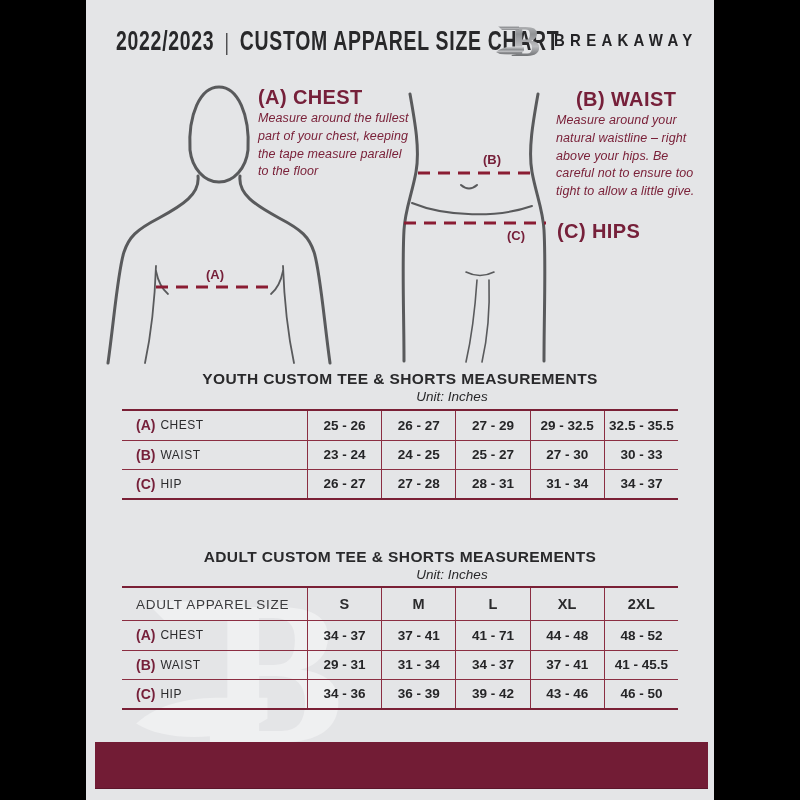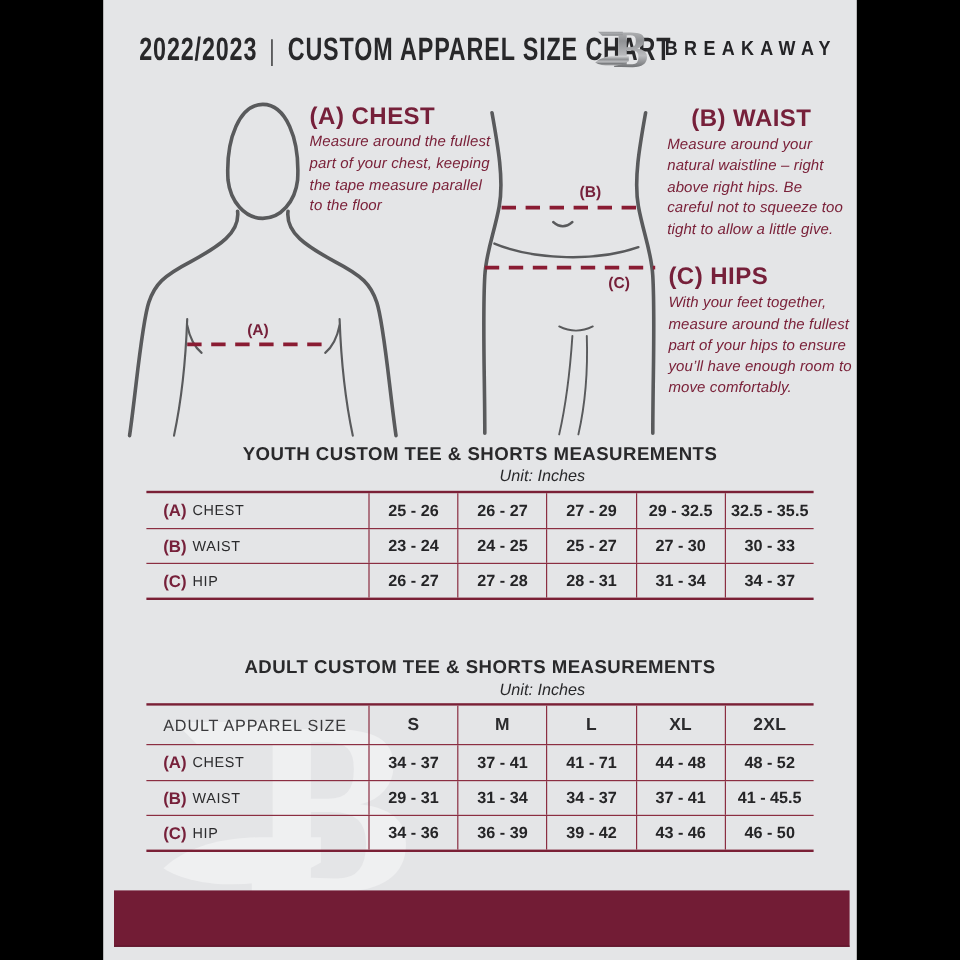--- a/index.html
+++ b/index.html
@@ -140,23 +140,22 @@
       <g font-family="'Liberation Sans', sans-serif" font-weight="bold" font-size="13" fill="#76203a" text-anchor="middle">
         <text x="129" y="199">(A)</text>
         <text x="406" y="84">(B)</text>
         <text x="430" y="160">(C)</text>
       </g>
     </svg>
 
     <div id="chest-head" class="guide-head">(A) CHEST</div>
     <div id="chest-desc" class="guide-desc">Measure around the fullest part of your chest, keeping the tape measure parallel to the floor</div>
     <div id="waist-head" class="guide-head">(B) WAIST</div>
-    <div id="waist-desc" class="guide-desc">Measure around your natural waistline – right above right hips. Be careful not to squeeze too tight to allow a little give.</div>
+    <div id="waist-desc" class="guide-desc">Measure around your natural waistline – right above your hips. Be careful not to ensure too tight to allow a little give.</div>
     <div id="hips-head" class="guide-head">(C) HIPS</div>
-    <div id="hips-desc" class="guide-desc">With your feet together, measure around the fullest part of your hips to ensure you’ll have enough room to move comfortably.</div>
 
     <svg class="watermark" width="240" height="225" viewBox="0 0 50 48">
       <g fill="#ffffff" opacity="0.75">
         <text x="17" y="41" font-family="'Liberation Serif', serif" font-weight="bold" font-size="44">B</text>
         <path d="M4 11 L25 11 L25 15 L8 15 Z"></path>
         <path d="M2 37 C7 32.5 14 31.5 20 31.5 L30 31.5 L30 36 C22 41 8 41 2 37 Z"></path>
       </g>
     </svg>
 
     <div class="sec-title" style="top:370px">YOUTH CUSTOM TEE &amp; SHORTS MEASUREMENTS</div>

